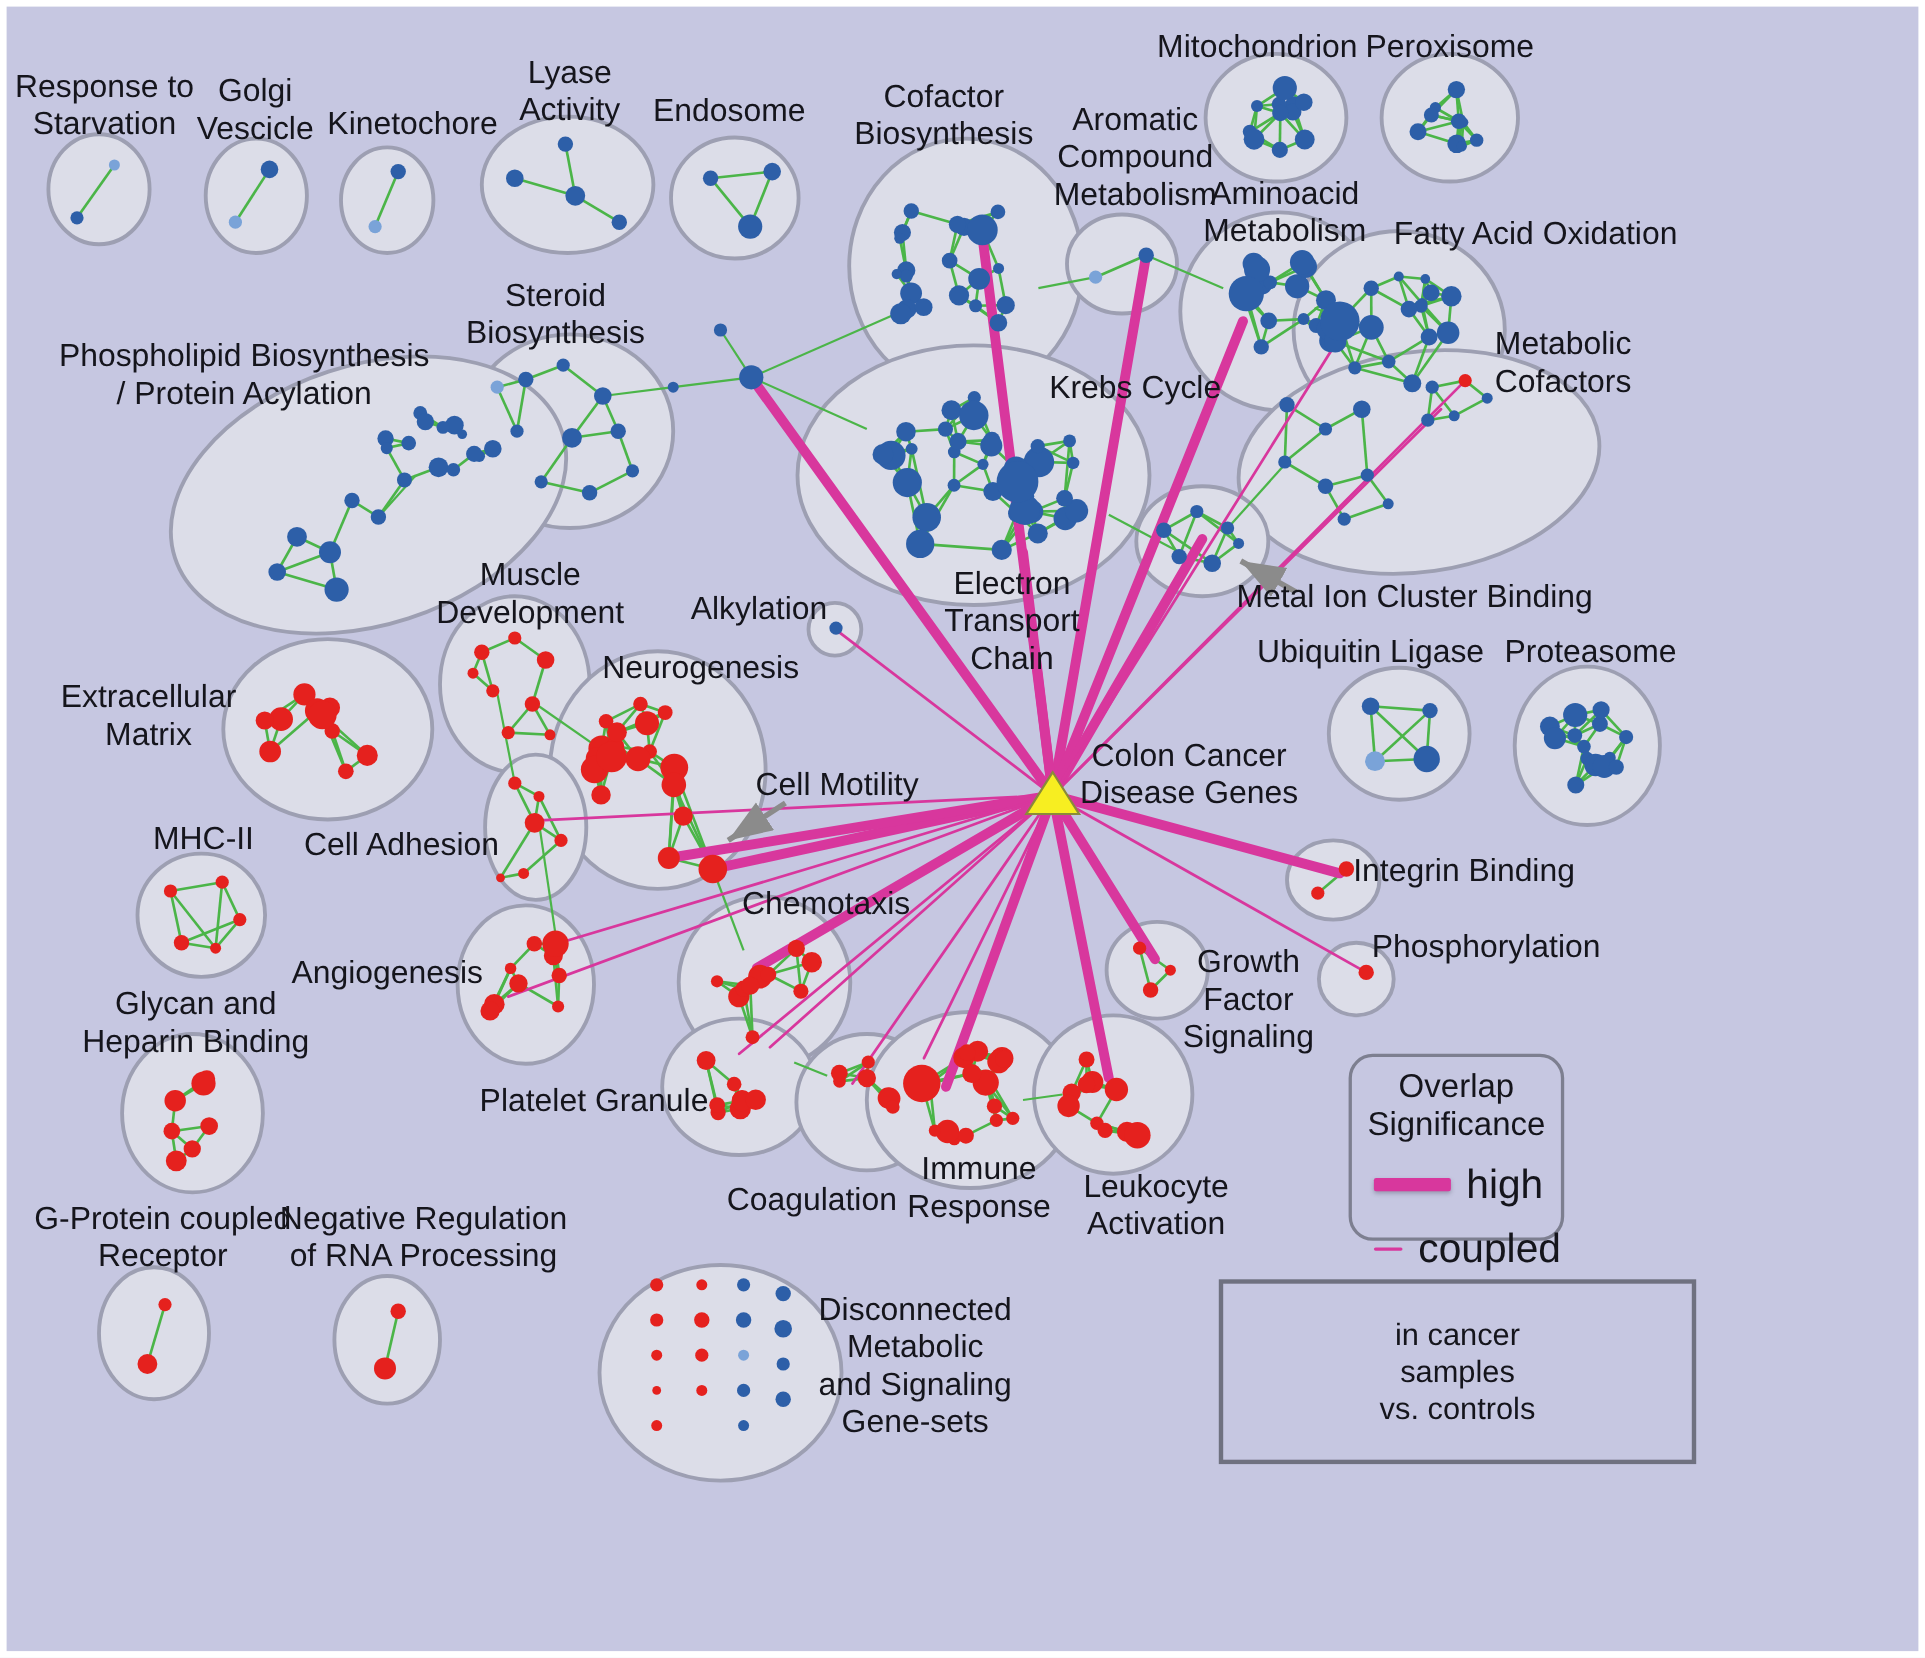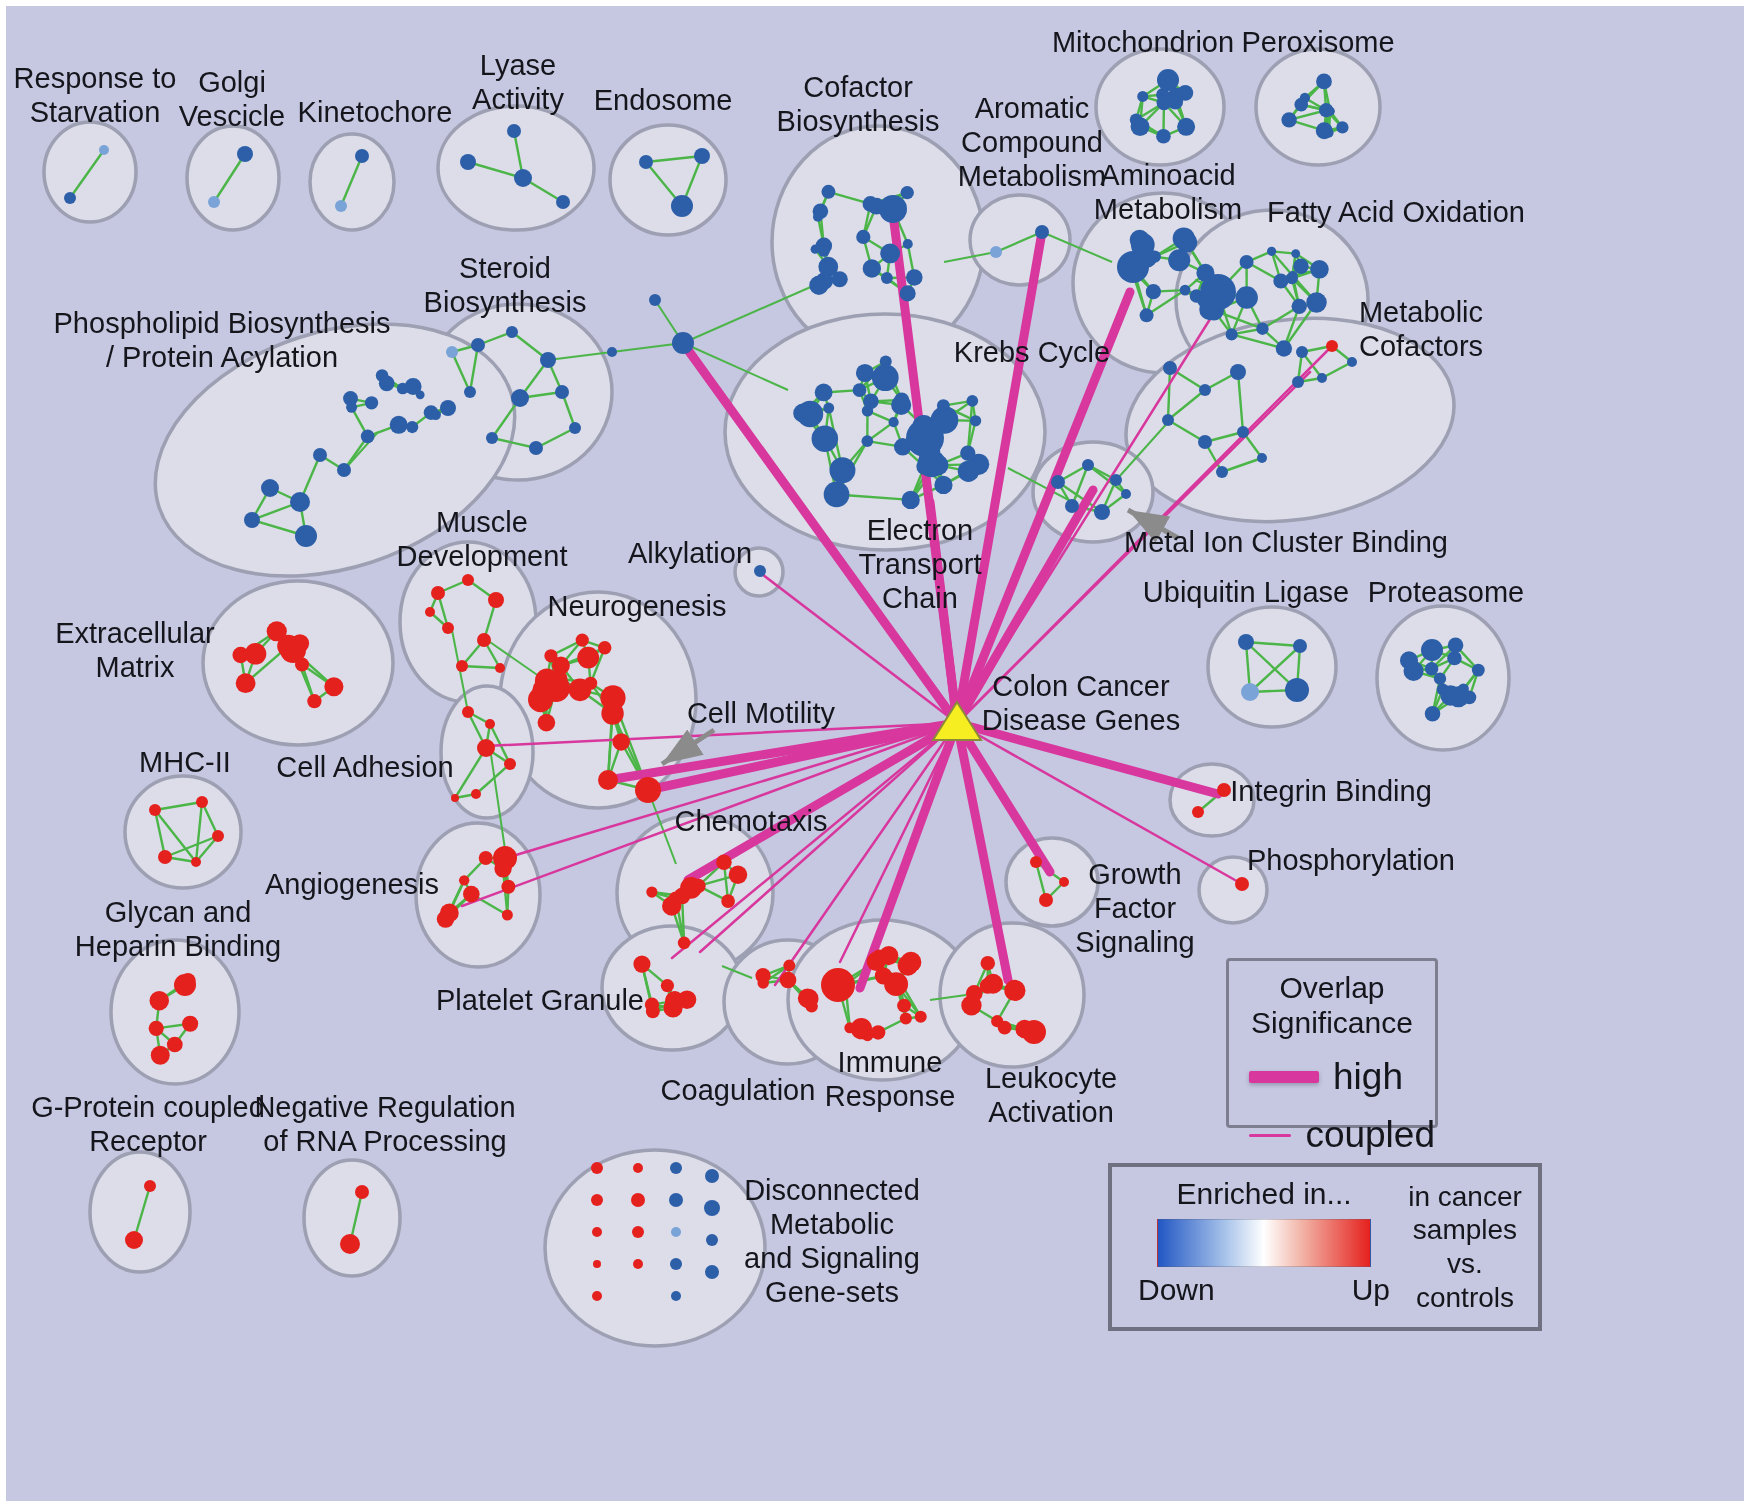--- a/index.html
+++ b/index.html
@@ -1,19 +1,19 @@
 <!DOCTYPE html>
 <html><head>
 <meta charset="utf-8">
 <style>
   html,body{margin:0;padding:0;background:#ffffff;}
   .stage{position:relative;width:1750px;height:1507px;font-family:"Liberation Sans",sans-serif;color:#15151c;overflow:hidden;}
   svg{position:absolute;left:0;top:0;}
   svg text{font-family:"Liberation Sans",sans-serif;font-weight:400;}
-  .legend-overlap{position:absolute;left:1226px;top:958px;width:212px;height:170px;border:3px solid #7d7f90;border-radius:4px;box-sizing:border-box;padding-top:10px;}
+  .legend-overlap{position:absolute;left:1226px;top:958px;width:196px;height:170px;border:3px solid #7d7f90;border-radius:22px;box-sizing:border-box;padding-top:10px;}
   .lg-title{white-space:pre-line;text-align:center;font-size:30px;line-height:1.15;}
   .lg-row{margin:16px 0 0 20px;display:flex;align-items:center;gap:14px;font-size:37px;}
   .sw{width:70px;border-radius:2px;}
   .sw-high{height:12px;box-shadow:0 2px 4px rgba(60,60,80,0.35);}
   .sw-mod{height:3px;}
   .legend-enriched{position:absolute;left:1108px;top:1163px;width:434px;height:168px;border:4px solid #6f7180;box-sizing:border-box;display:flex;padding:8px 12px;background:transparent;}
   .le-left{width:280px;display:flex;flex-direction:column;align-items:center;}
   .le-title{font-size:30px;margin-top:2px;}
   .le-bar{width:212px;height:46px;margin:8px 0 6px 0;border:1px solid rgba(90,90,110,0.3);}
   .le-ends{width:252px;display:flex;justify-content:space-between;font-size:30px;}
@@ -1120,25 +1120,17 @@
       <div class="sw sw-high" style="background: rgb(216, 55, 157);"></div>
       <div class="lg-lab">high</div>
     </div>
     <div class="lg-row">
       <div class="sw sw-mod" style="background: rgb(216, 55, 157);"></div>
       <div class="lg-lab">coupled</div>
     </div>
   </div>
 
   <div class="legend-enriched">
-    <div class="le-left">
-      <div class="le-title">Enriched in...</div>
-      <div class="le-bar" style="background: linear-gradient(90deg, rgb(34, 87, 196) 0%, rgb(169, 196, 234) 32%, rgb(255, 255, 255) 50%, rgb(242, 179, 166) 68%, rgb(229, 33, 30) 100%);"></div>
-      <div class="le-ends">
-        <span>Down</span>
-        <span>Up</span>
-      </div>
-    </div>
     <div class="le-note">in cancer
 samples
 vs. controls</div>
   </div>
 </div>
 
 </body></html>

